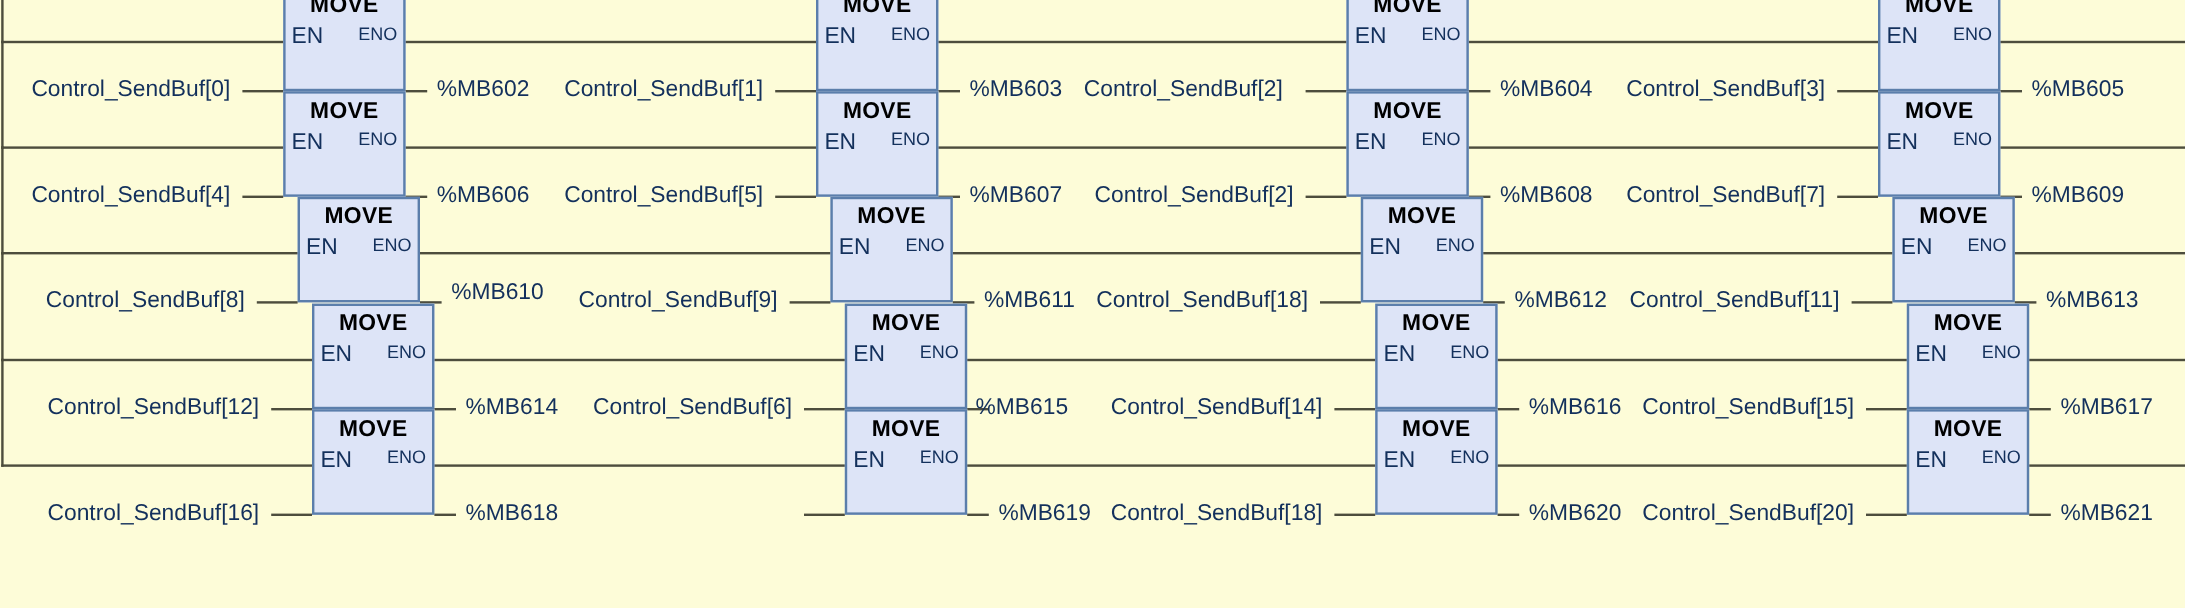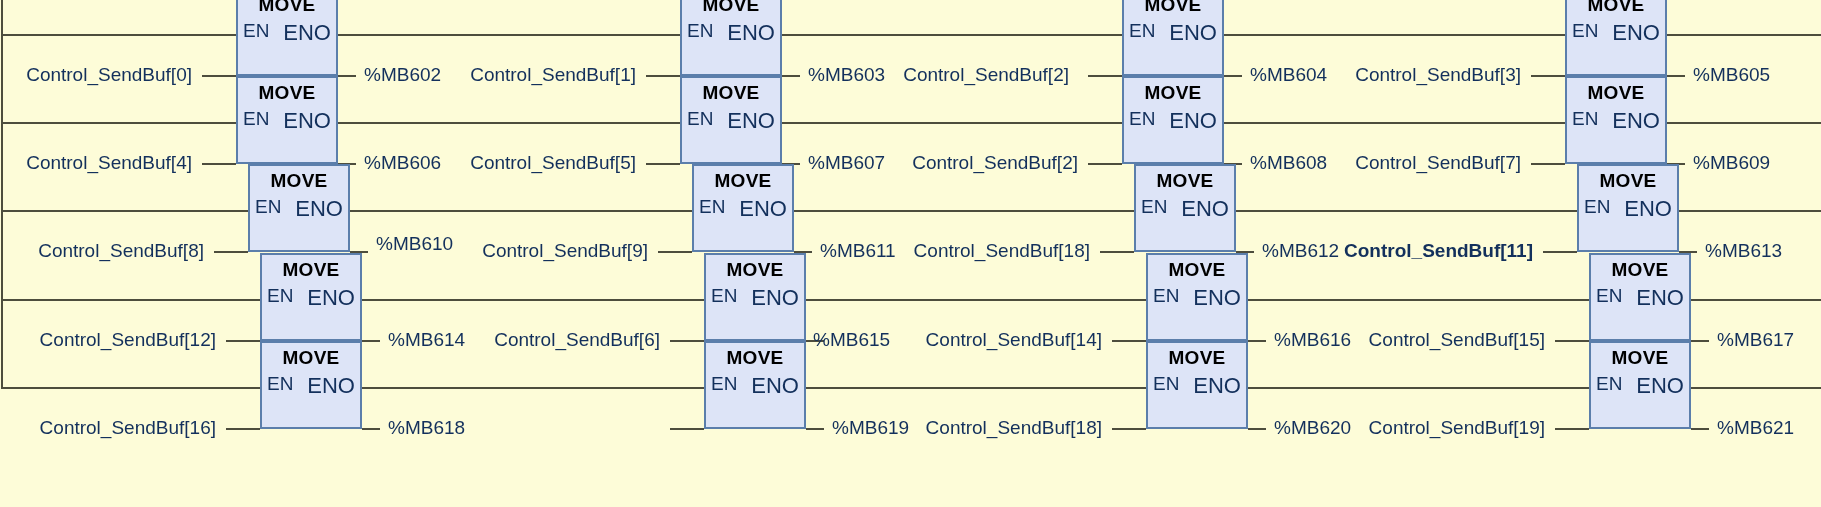--- a/index.html
+++ b/index.html
@@ -61,21 +61,21 @@
   }
   .fb-en {
     position: absolute;
     left: 5px;
     font-size: 19px;
     color: #13305c;
   }
   .fb-eno {
     position: absolute;
     right: 5px;
-    font-size: 22px;
+    font-size: 15px;
     color: #13305c;
   }
 
   
   .operand {
     position: absolute;
     font-size: 19px;
     color: #13305c;
     white-space: nowrap;
   }
@@ -201,21 +201,21 @@
       </div>
       <div class="operand in" style="left: 874px; width: 216px; top: 76px;">Control_SendBuf[18]</div>
       <div class="stub" style="left: 1100px; width: 34px; top: 87px;"></div>
       <div class="stub" style="left: 1236px; width: 18px; top: 87px;"></div>
       <div class="operand out" style="left: 1262px; top: 76px;">%MB612</div>
       <div class="fb" style="left: 1577px; top: 0px; width: 102px; height: 88px;">
         <div class="fb-title">MOVE</div>
         <div class="fb-en" style="top: 30px;">EN</div>
         <div class="fb-eno" style="top: 30px;">ENO</div>
       </div>
-      <div class="operand in" style="left: 1317px; width: 216px; top: 76px; font-weight: bold;">Control_SendBuf[11]</div>
+      <div class="operand in" style="left: 1317px; width: 216px; top: 76px;">Control_SendBuf[11]</div>
       <div class="stub" style="left: 1543px; width: 34px; top: 87px;"></div>
       <div class="stub" style="left: 1679px; width: 18px; top: 87px;"></div>
       <div class="operand out" style="left: 1705px; top: 76px;">%MB613</div>
     </div>
     <div class="rung" style="top: 253px; height: 128px;">
       <div class="left-rail" style="top: -43px; height: 91px;"></div>
       <div class="power-line" style="top: 46px; width: 1820px;"></div>
       <div class="fb" style="left: 260px; top: 0px; width: 102px; height: 88px;">
         <div class="fb-title">MOVE</div>
         <div class="fb-en" style="top: 30px;">EN</div>
@@ -280,18 +280,18 @@
       </div>
       <div class="operand in" style="left: 886px; width: 216px; top: 76px;">Control_SendBuf[18]</div>
       <div class="stub" style="left: 1112px; width: 34px; top: 87px;"></div>
       <div class="stub" style="left: 1248px; width: 18px; top: 87px;"></div>
       <div class="operand out" style="left: 1274px; top: 76px;">%MB620</div>
       <div class="fb" style="left: 1589px; top: 0px; width: 102px; height: 88px;">
         <div class="fb-title">MOVE</div>
         <div class="fb-en" style="top: 30px;">EN</div>
         <div class="fb-eno" style="top: 30px;">ENO</div>
       </div>
-      <div class="operand in" style="left: 1329px; width: 216px; top: 76px;">Control_SendBuf[19]</div>
+      <div class="operand in" style="left: 1329px; width: 216px; top: 76px;">Control_SendBuf[20]</div>
       <div class="stub" style="left: 1555px; width: 34px; top: 87px;"></div>
       <div class="stub" style="left: 1691px; width: 18px; top: 87px;"></div>
       <div class="operand out" style="left: 1717px; top: 76px;">%MB621</div>
     </div>
   </div>
 
 </body></html>

